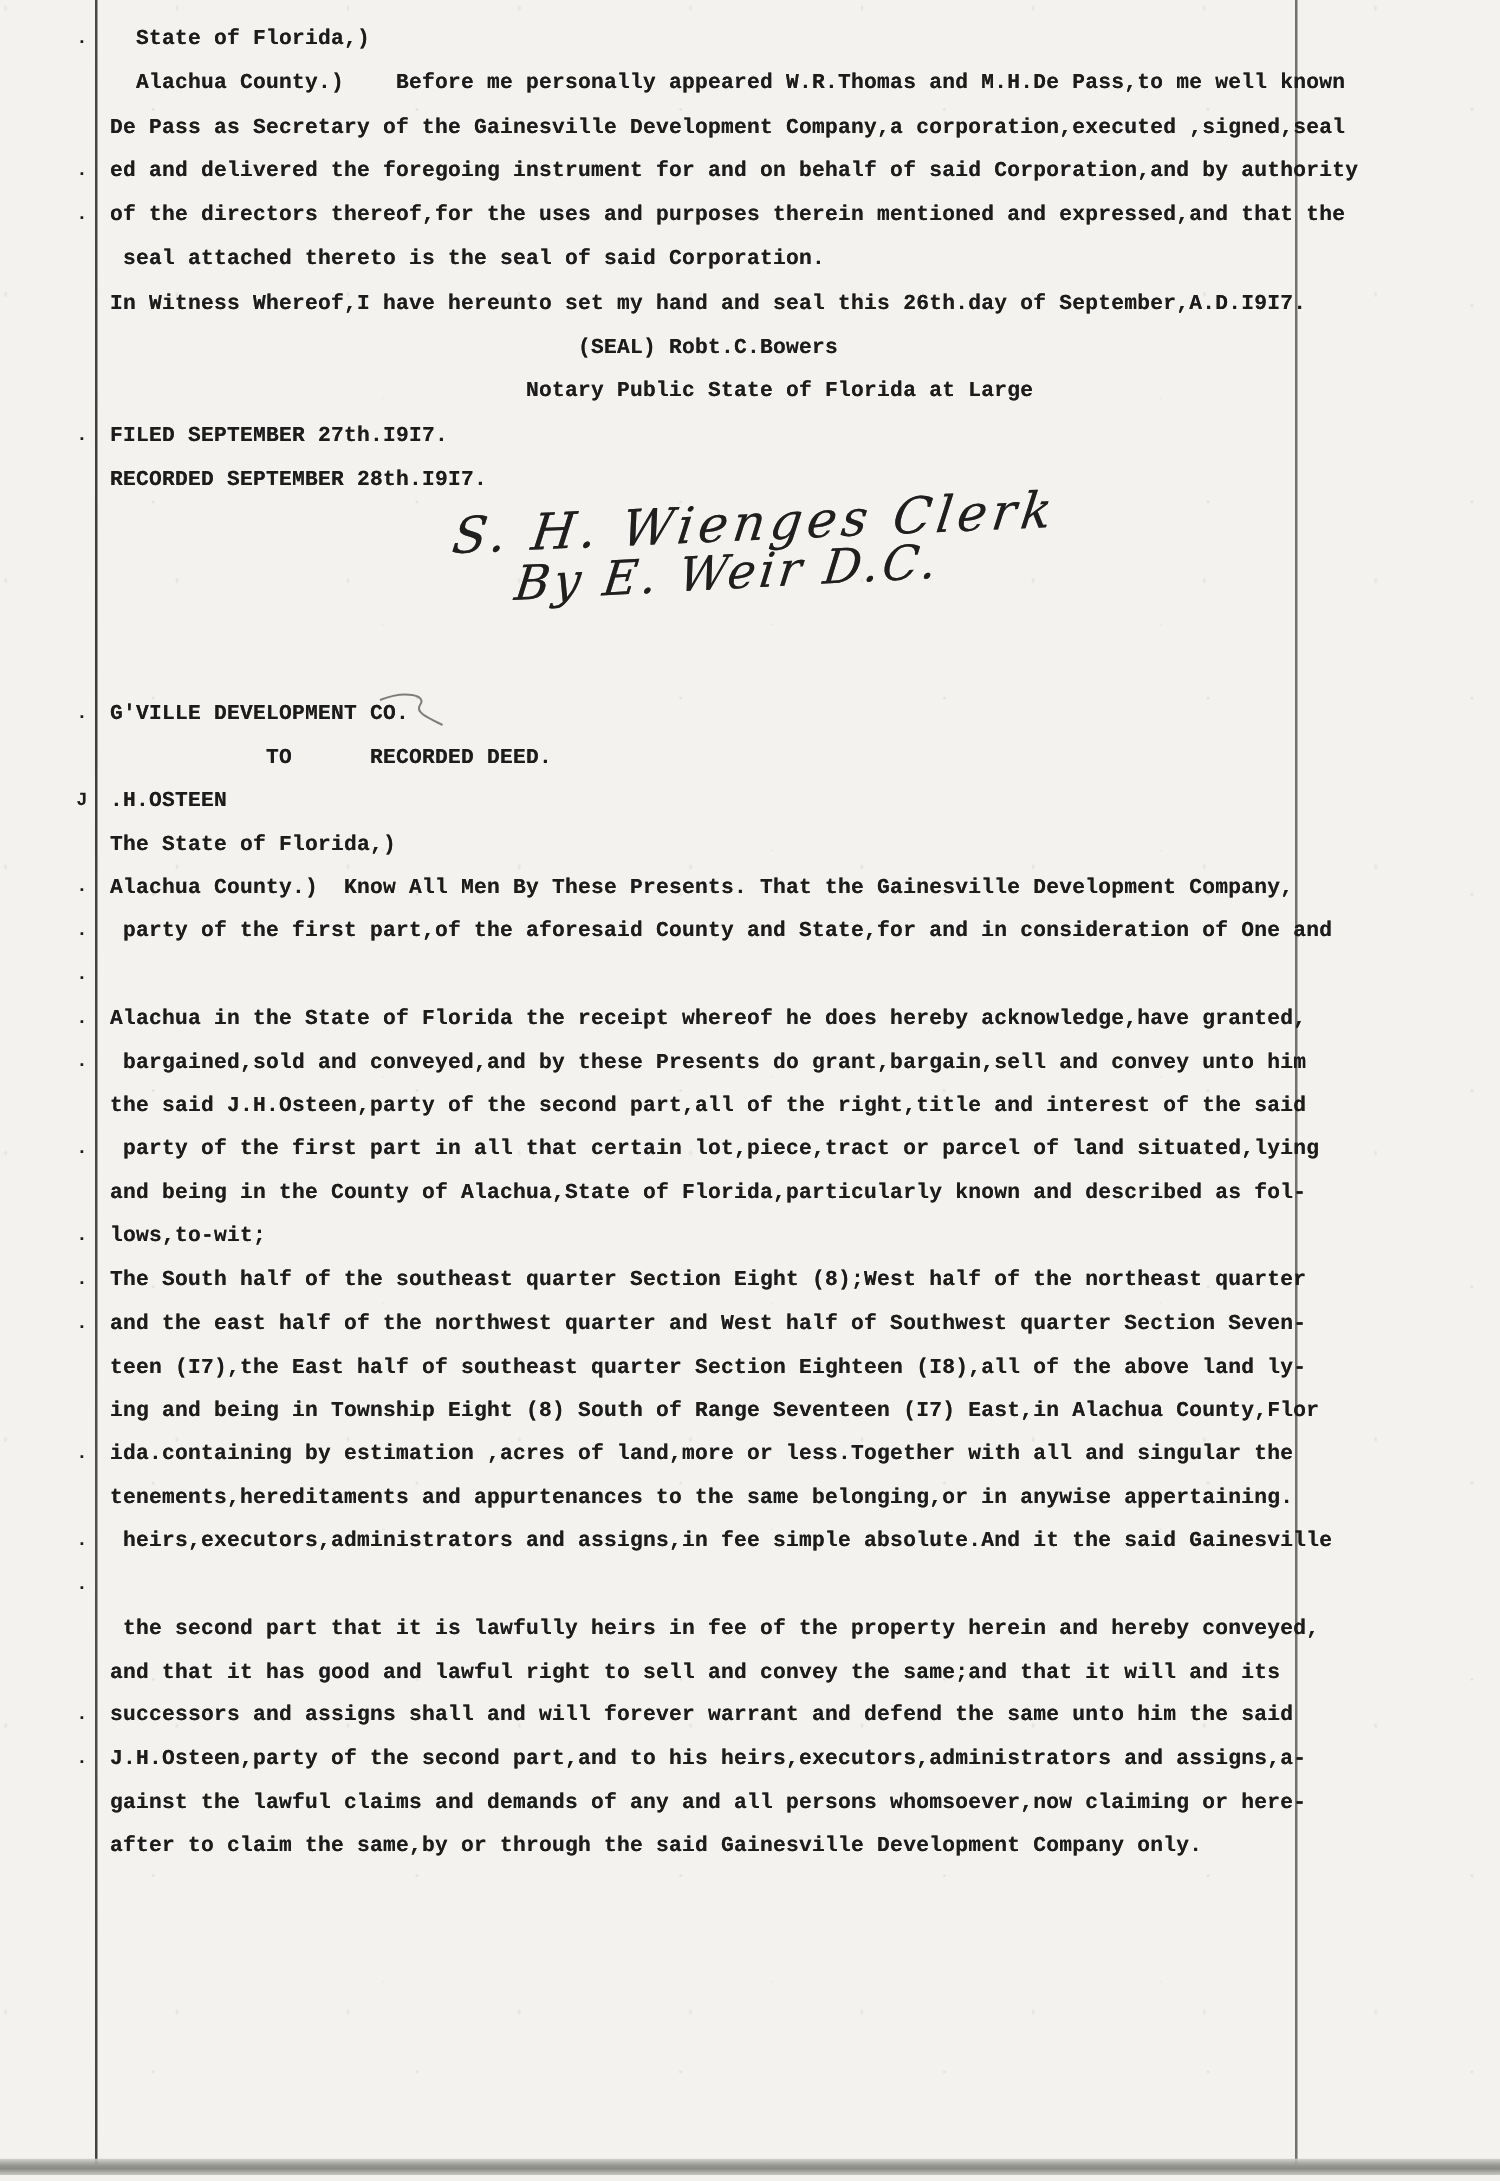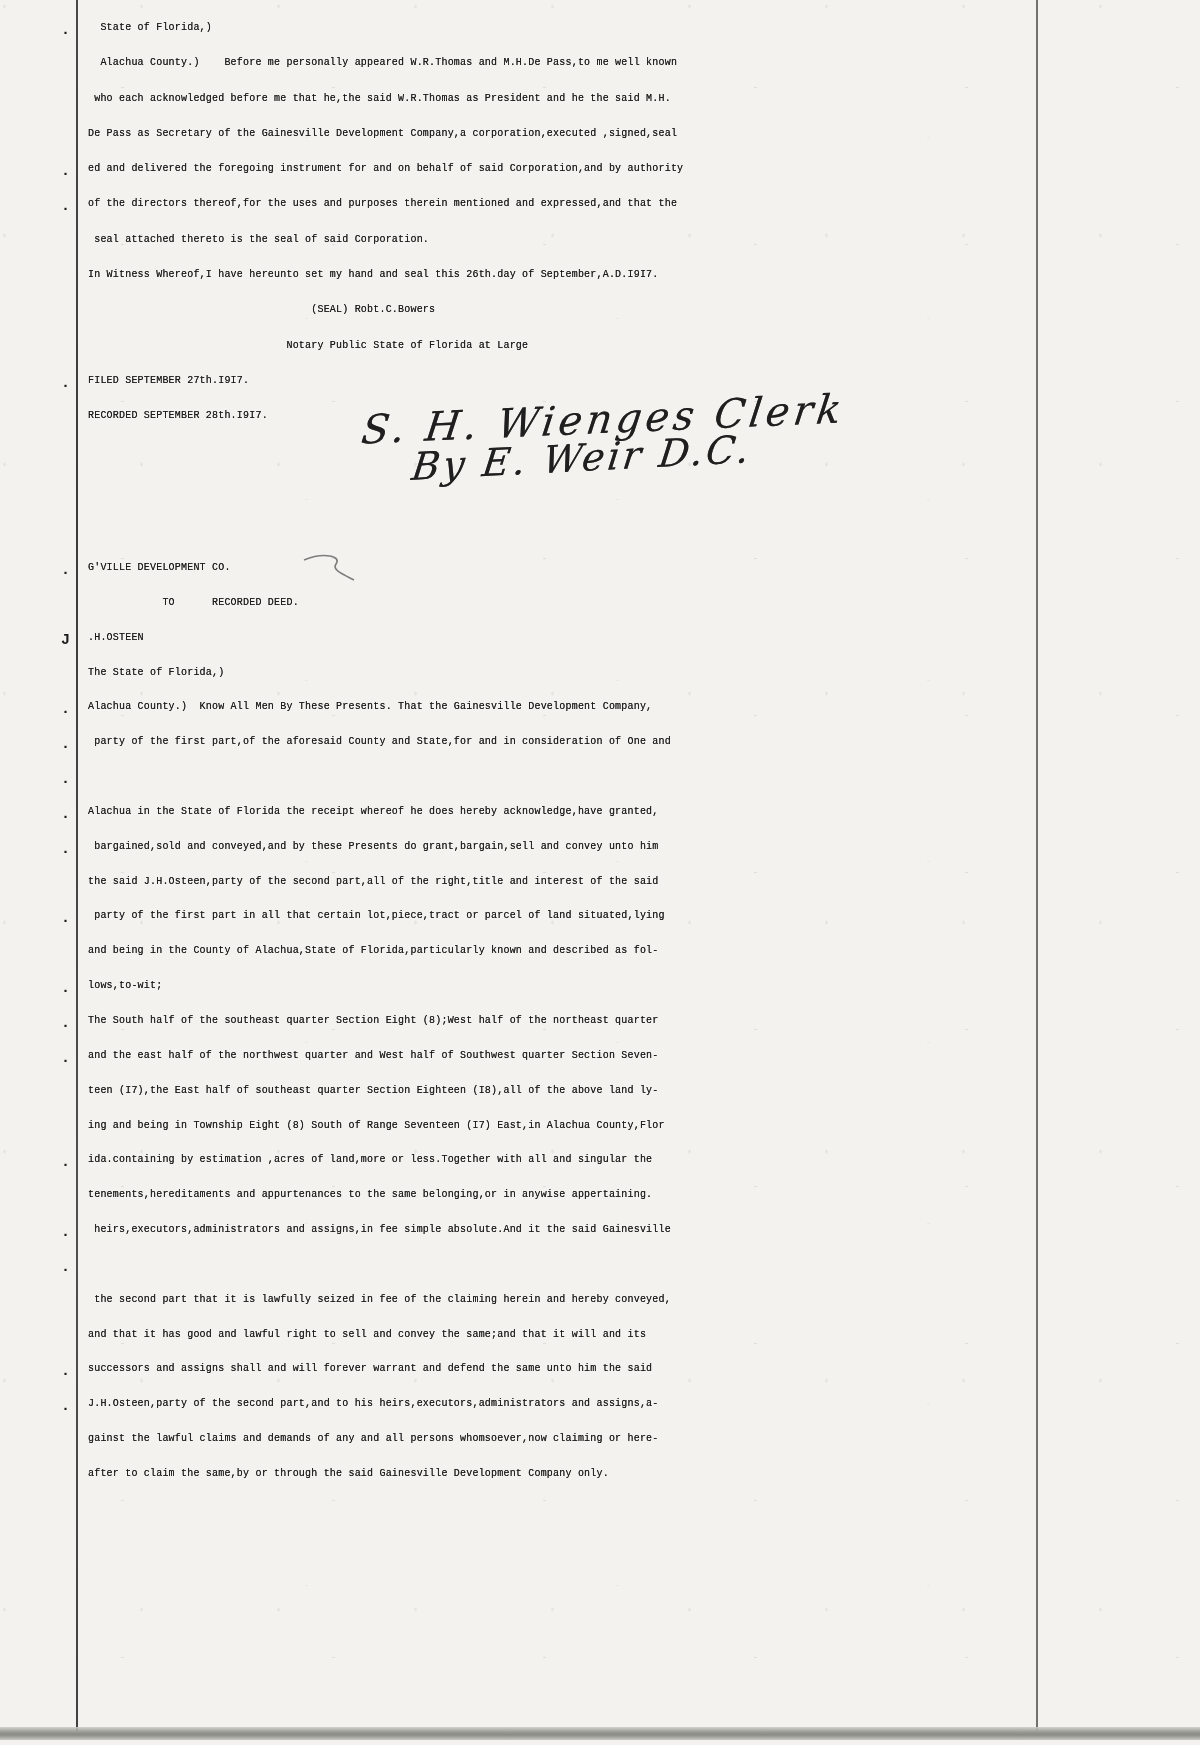--- a/index.html
+++ b/index.html
@@ -39,21 +39,21 @@
   .block-a .row{height:35.3px;}
   .block-b .row{height:34.85px;}
   .m{
     flex:0 0 19px;width:19px;
     white-space:pre;
     font-weight:700;font-size:15px;
     padding-left:3px;
   }
   .t{
     white-space:pre;
-    font-weight:400;font-size:10px;
+    font-weight:700;font-size:17px;
     letter-spacing:.2px;
     padding-left:8px;
     text-shadow:0 0 .5px rgba(20,20,20,.75);
   }
   .sig{
     position:absolute;
     font-family:"DejaVu Serif","Liberation Serif",serif;
     font-style:italic;
     color:#1f1f1f;
     white-space:nowrap;
@@ -90,24 +90,20 @@
       <div class="row">
       <span class="m">.</span>
       <span class="t">  State of Florida,)</span>
     </div>
       <div class="row">
       <span class="m"></span>
       <span class="t">  Alachua County.)    Before me personally appeared W.R.Thomas and M.H.De Pass,to me well known</span>
     </div>
       <div class="row">
       <span class="m"></span>
-      <span class="t"> who each acknowledged before me that he,the said W.R.Thomas as President and he the said M.H.</span>
-    </div>
-      <div class="row">
-      <span class="m"></span>
       <span class="t">De Pass as Secretary of the Gainesville Development Company,a corporation,executed ,signed,seal</span>
     </div>
       <div class="row">
       <span class="m">.</span>
       <span class="t">ed and delivered the foregoing instrument for and on behalf of said Corporation,and by authority</span>
     </div>
       <div class="row">
       <span class="m">.</span>
       <span class="t">of the directors thereof,for the uses and purposes therein mentioned and expressed,and that the</span>
     </div>
@@ -215,21 +211,21 @@
     </div>
       <div class="row">
       <span class="m">.</span>
       <span class="t"> heirs,executors,administrators and assigns,in fee simple absolute.And it the said Gainesville</span>
     </div>
       <div class="row">
       <span class="m">.</span>
     </div>
       <div class="row">
       <span class="m"></span>
-      <span class="t"> the second part that it is lawfully seized in fee of the claiming herein and hereby conveyed,</span>
+      <span class="t"> the second part that it is lawfully heirs in fee of the property herein and hereby conveyed,</span>
     </div>
       <div class="row">
       <span class="m"></span>
       <span class="t">and that it has good and lawful right to sell and convey the same;and that it will and its</span>
     </div>
       <div class="row">
       <span class="m">.</span>
       <span class="t">successors and assigns shall and will forever warrant and defend the same unto him the said</span>
     </div>
       <div class="row">

